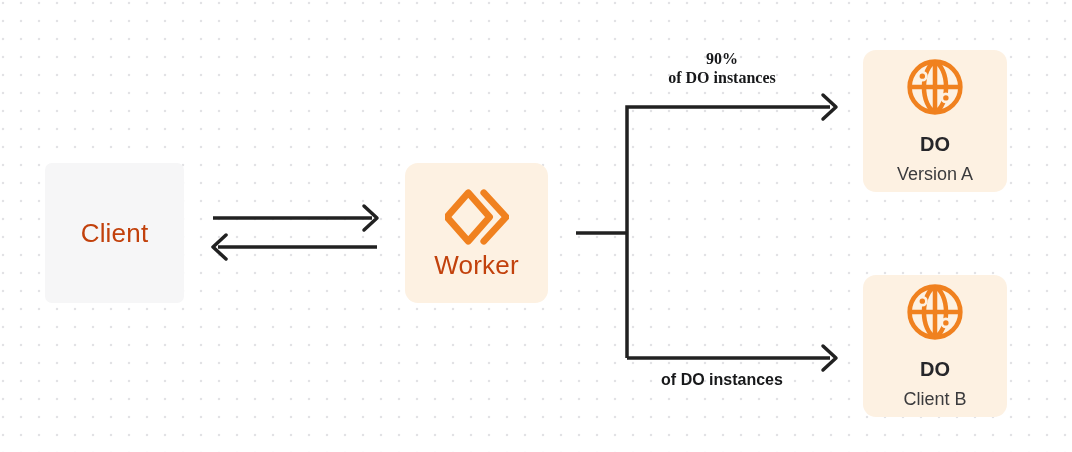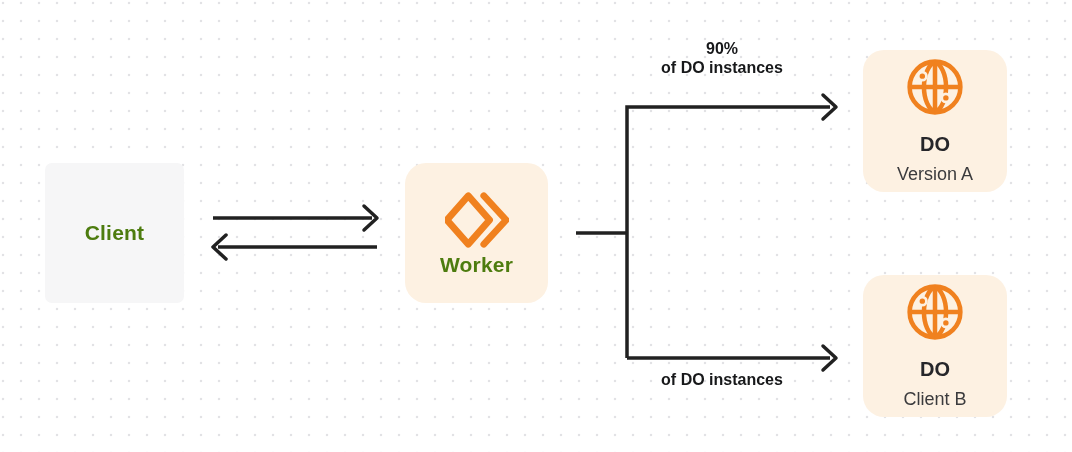--- a/index.html
+++ b/index.html
@@ -26,35 +26,35 @@
     justify-content: center;
     box-sizing: border-box;
   }
   .node--client {
     left: 45px; top: 163px; width: 139px; height: 140px;
     background: #f6f6f7;
     border-radius: 7px;
   }
   .node--cream {
     background: #fdf1e2;
-    border-radius: 21px;
+    border-radius: 13px;
   }
   .node--worker {
     left: 405px; top: 163px; width: 143px; height: 140px;
   }
   .node--do-a {
     left: 863px; top: 50px; width: 144px; height: 142px;
   }
   .node--do-b {
     left: 863px; top: 275px; width: 144px; height: 142px;
   }
   .node-label {
-    font-size: 21px;
-    font-weight: bold;
-    color: #4d7c0f;
+    font-size: 26px;
+    font-weight: normal;
+    color: #c2410c;
     letter-spacing: 0.2px;
   }
   .node--worker .node-icon { margin-top: 2px; }
   .node--worker .node-label { }
   .do-title {
     font-size: 20px;
     font-weight: bold;
     color: #26262a;
     margin-top: 13px;
     line-height: 22px;
@@ -69,21 +69,21 @@
   .branch-label {
     position: absolute;
     left: 612px;
     width: 220px;
     text-align: center;
     font-size: 16px;
     font-weight: bold;
     color: #17181a;
     line-height: 19px;
   }
-  .branch-label--top { top: 39px; }
+  .branch-label--top { top: 49px; font-family: Liberation Serif, serif; }
   .branch-label--bottom { top: 370px; }
   .connector-layer {
     position: absolute;
     left: 0; top: 0;
     pointer-events: none;
   }
   .edge {
     stroke: #212121;
     stroke-width: 3.5;
     fill: none;

